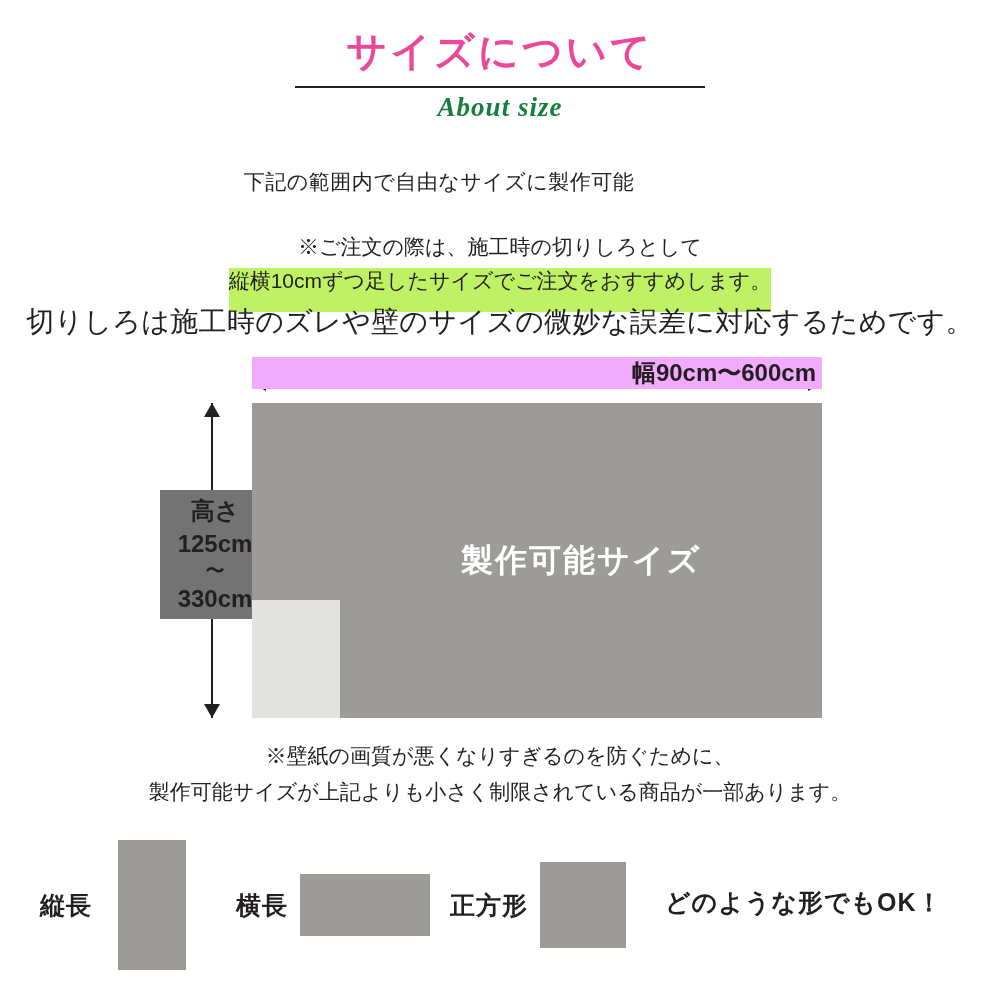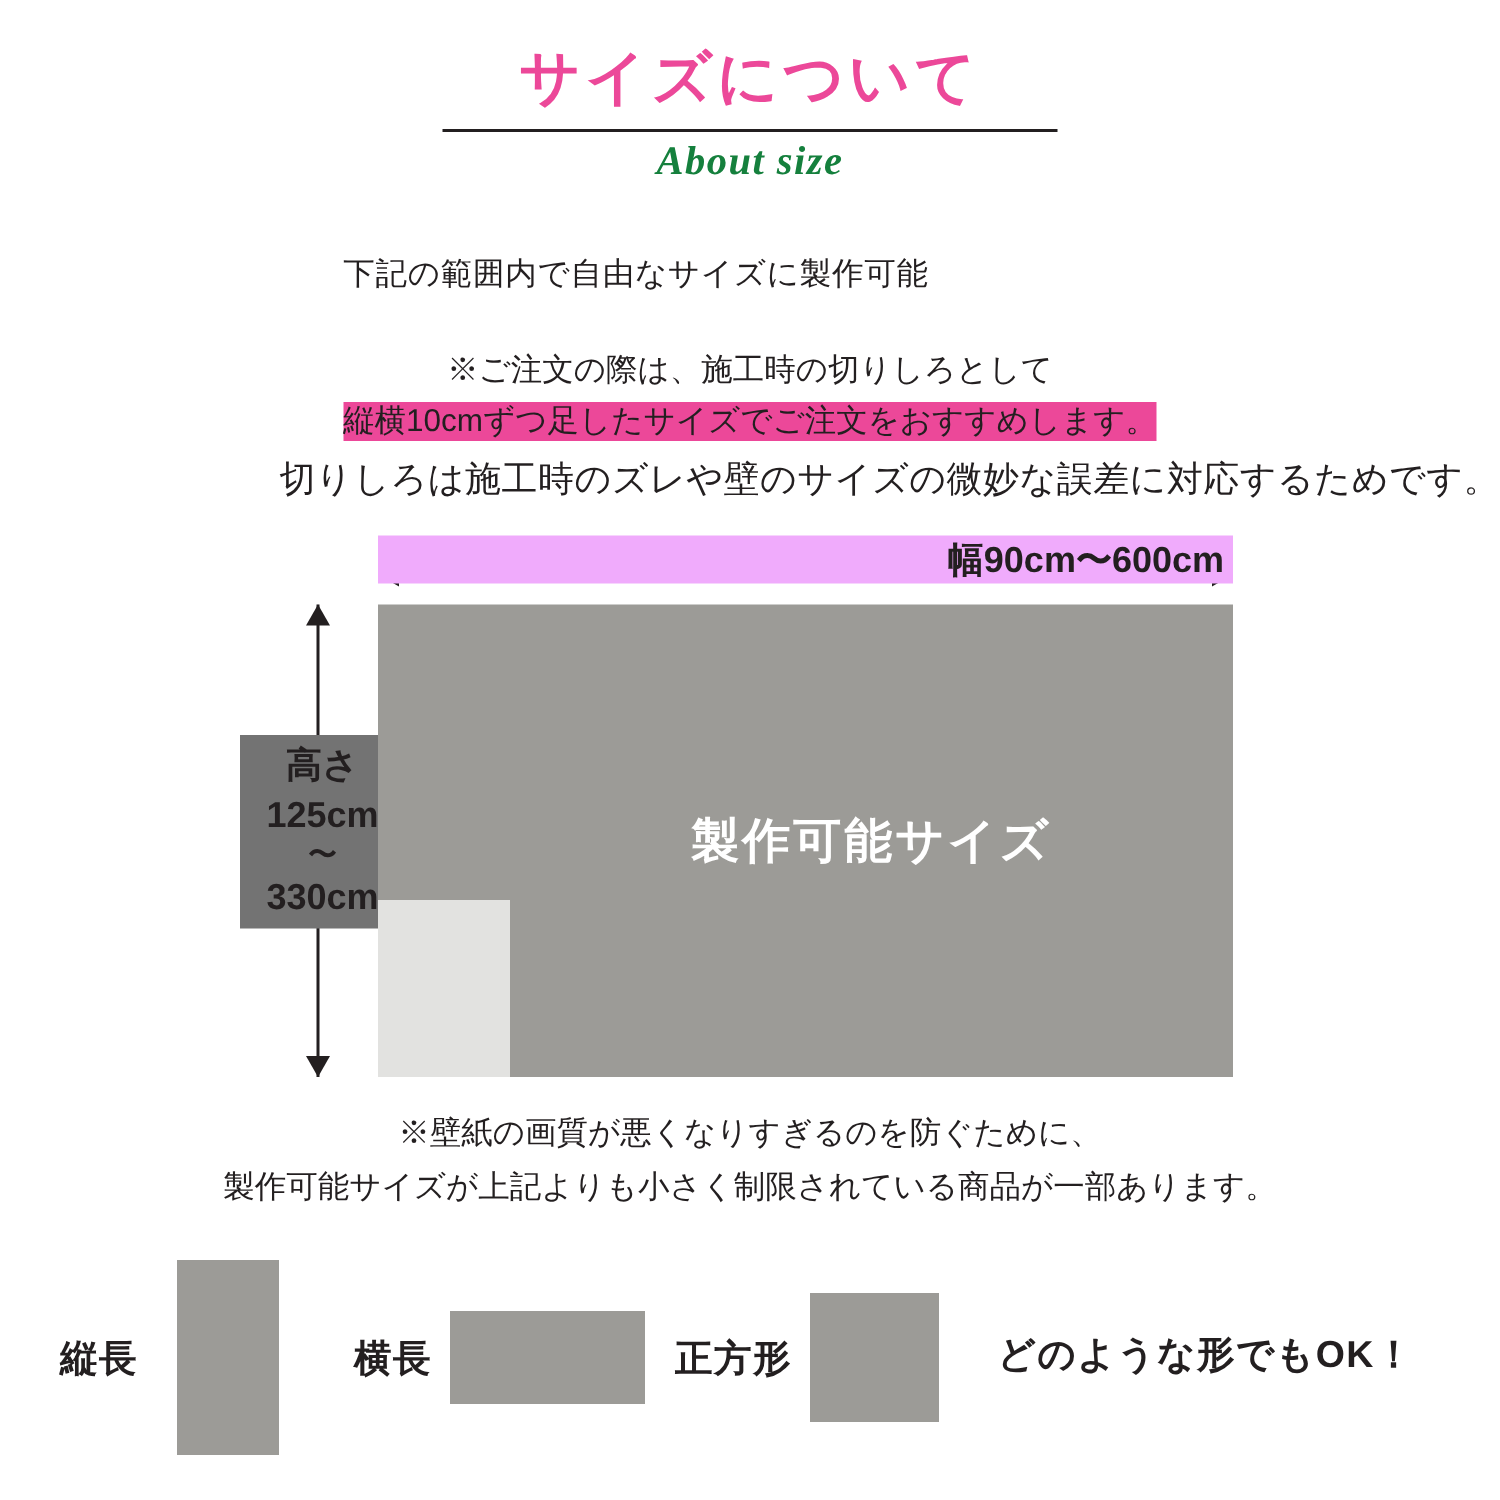--- a/index.html
+++ b/index.html
@@ -58,44 +58,45 @@
 
   
   .lead {
     position: absolute;
     top: 168px;
     left: 0;
     width: 848px;
     text-align: center;
     font-size: 21px;
     letter-spacing: 0.5px;
+    padding-left: 15px;
   }
   .note-block {
     position: absolute;
     top: 230px;
     left: 0;
     width: 1000px;
     text-align: center;
     font-size: 21px;
     line-height: 34px;
   }
   .note-line {
     display: block;
   }
   .hl {
-    background: #ec4899;
-    padding: 1px 0 2px 0;
+    background: #bef264;
+    padding: 1px 0 20px 0;
   }
   .sub-note {
     position: absolute;
     top: 303px;
     left: 0;
     width: 1000px;
-    text-align: right;
-    font-size: 24px;
+    text-align: center;
+    font-size: 28px;
     letter-spacing: 0.3px;
   }
 
   
   .diagram {
     position: absolute;
     top: 355px;
     left: 0;
     width: 1000px;
     height: 380px;

